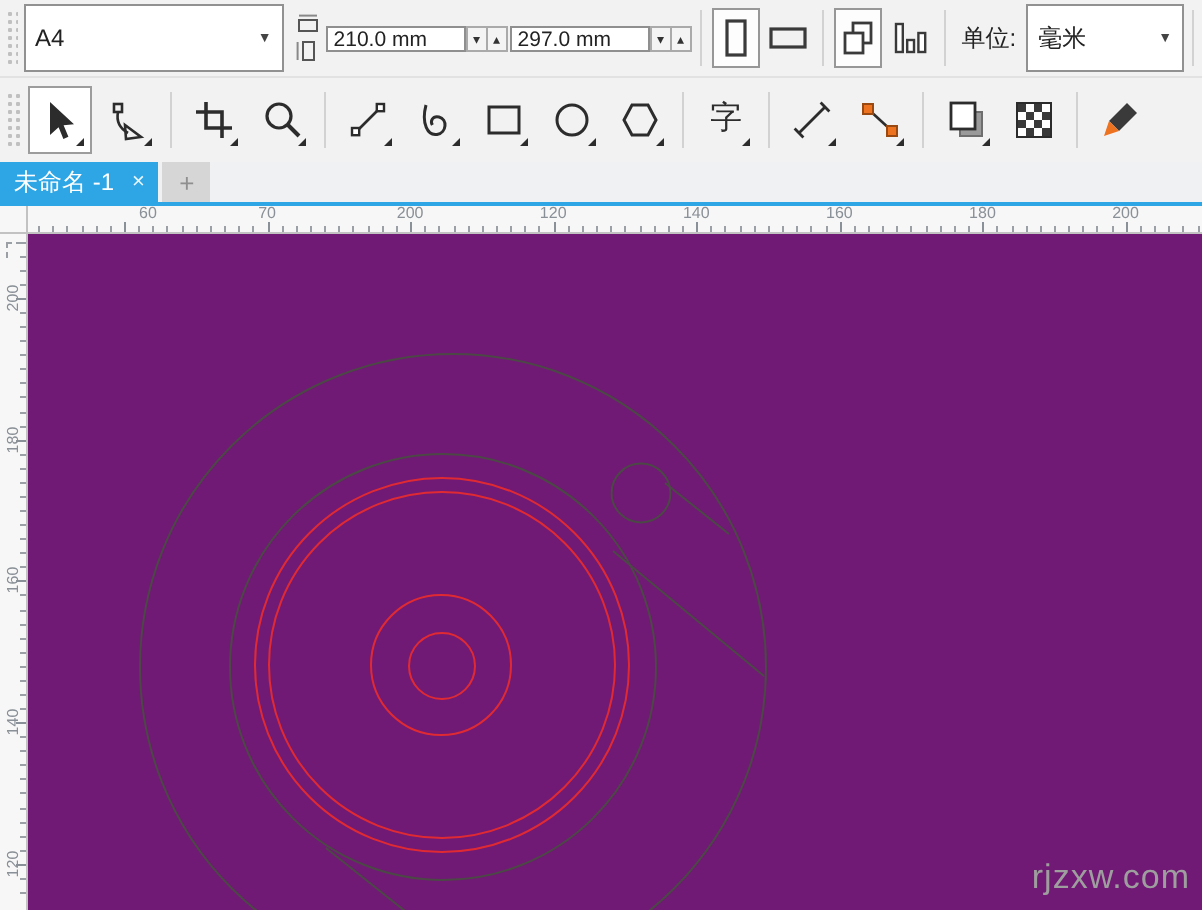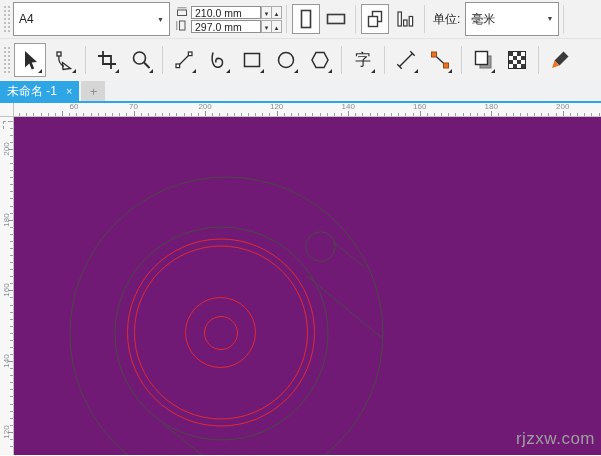--- a/index.html
+++ b/index.html
@@ -15,21 +15,21 @@
         background-size:4px 4px;background-position:1px 1px;}
   .vdiv{width:1px;height:28px;background:#d2d2d2;margin:0 4px;flex:none;}
   .combo{display:flex;align-items:center;justify-content:space-between;height:26px;
          background:#fff;border:1px solid #919191;padding:16px 5px;font-size:12px;box-sizing:border-box;}
   .caret{font-size:7px;color:#444;margin-left:6px;}
   .pagesize{width:157px;margin-right:6px;}
   .unitscombo{width:94px;font-family:Liberation Serif, serif;}
   .units-label{font-size:12px;margin:0 5px 0 4px;color:#222;white-space:nowrap;}
   .dimicons{display:flex;flex-direction:column;gap:2px;margin-right:3px;}
   .dimicons svg{display:block;}
-  .diminputs{display:flex;flex-direction:column;gap:1px;}
+  .diminputs{display:flex;flex-direction:row;gap:1px;}
   .spinrow{display:flex;align-items:center;}
   .numbox{width:70px;height:13px;background:#fff;border:1px solid #8f8f8f;font-size:10.5px;
           line-height:13px;padding-left:3px;box-sizing:border-box;}
   .spin{display:flex;margin-left:1px;}
   .spin span{display:inline-block;width:11px;height:13px;border:1px solid #aaa;background:#f4f4f4;
              font-size:7px;line-height:13px;text-align:center;color:#333;box-sizing:border-box;margin-left:-1px;}
   .pbtn{width:28px;height:30px;display:flex;align-items:center;justify-content:center;
         background:transparent;border:1px solid transparent;padding:0;margin:0 1px;}
   .pbtn.pressed{background:#fdfdfd;border:1px solid #979797;}
   

